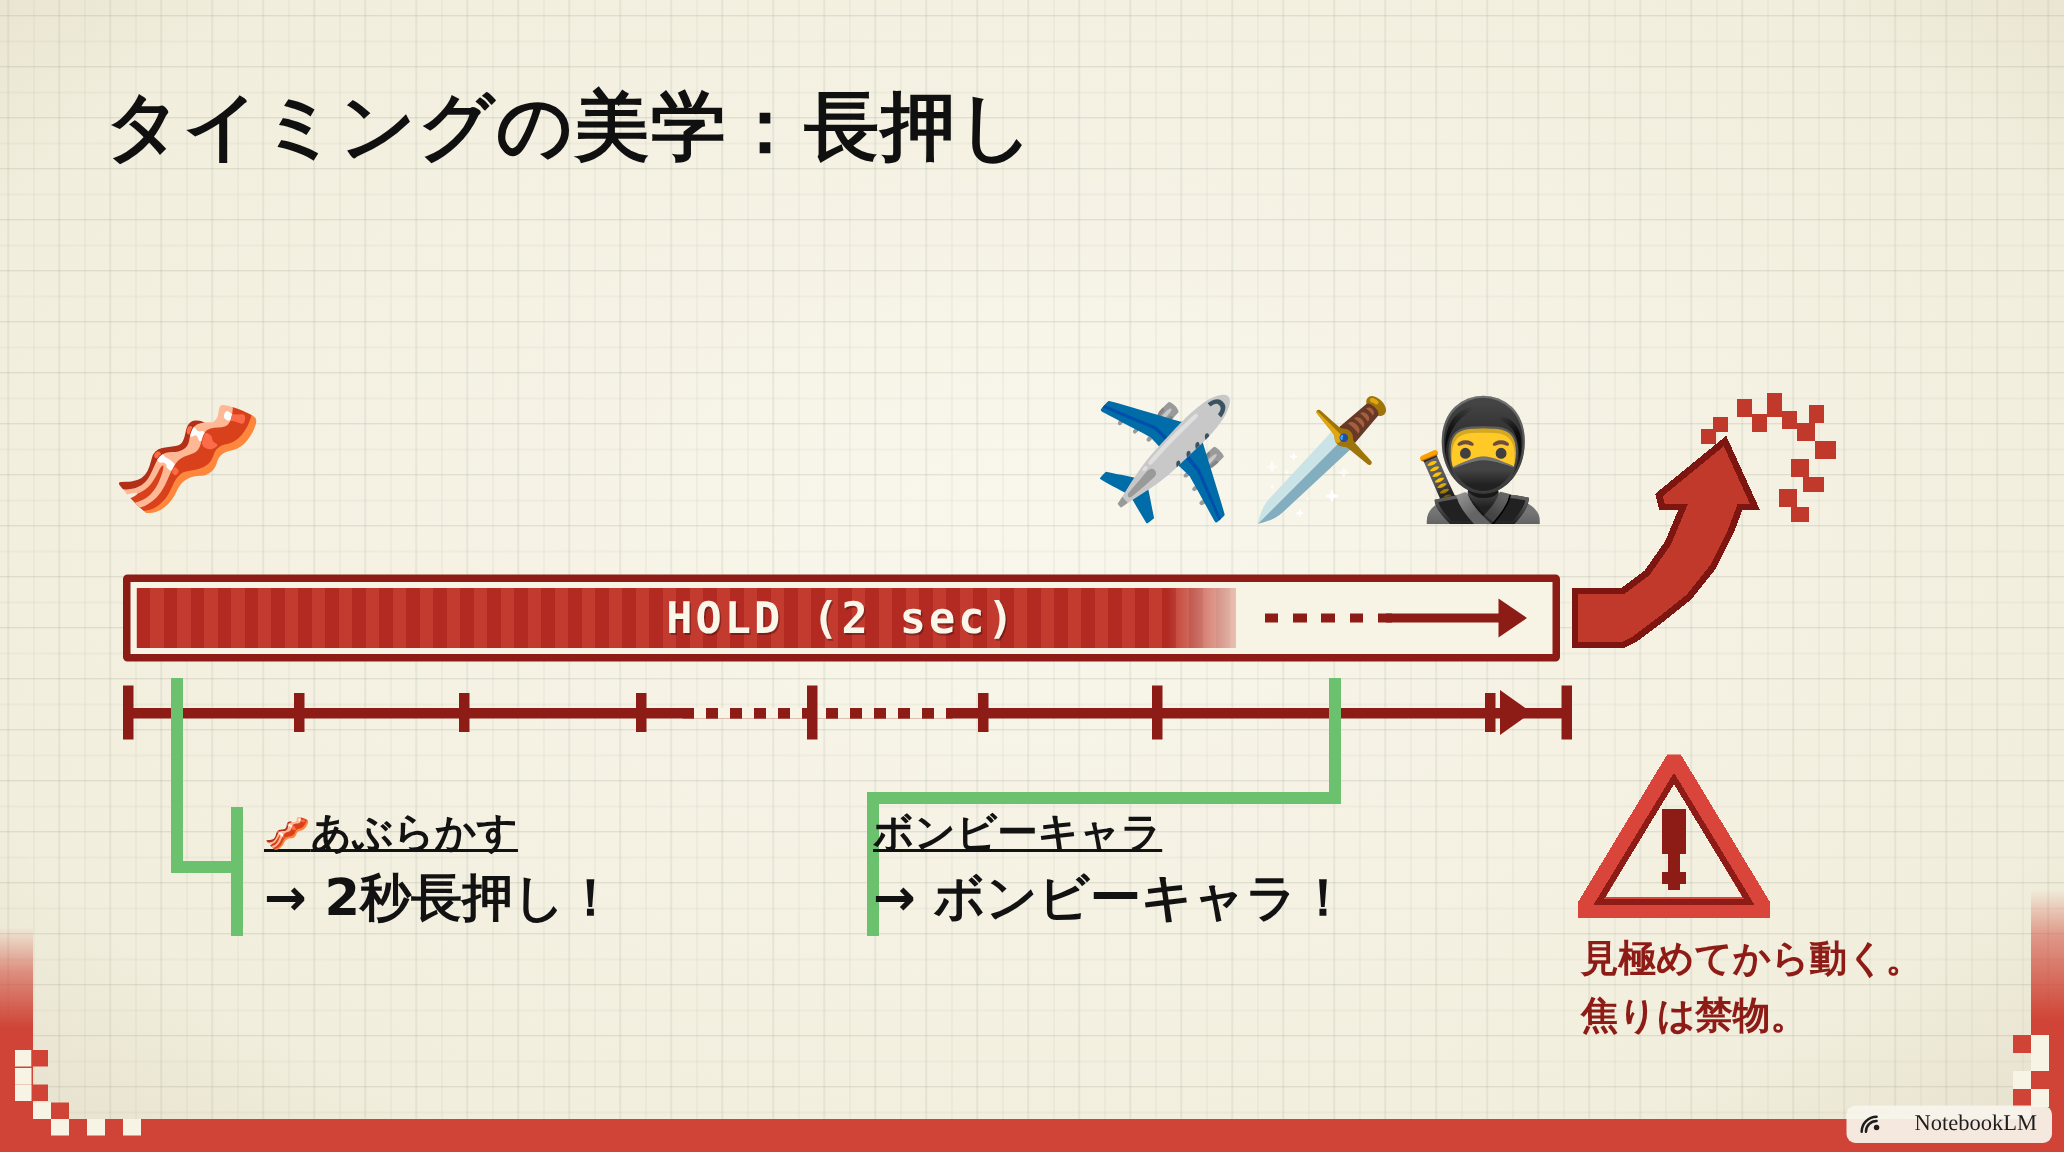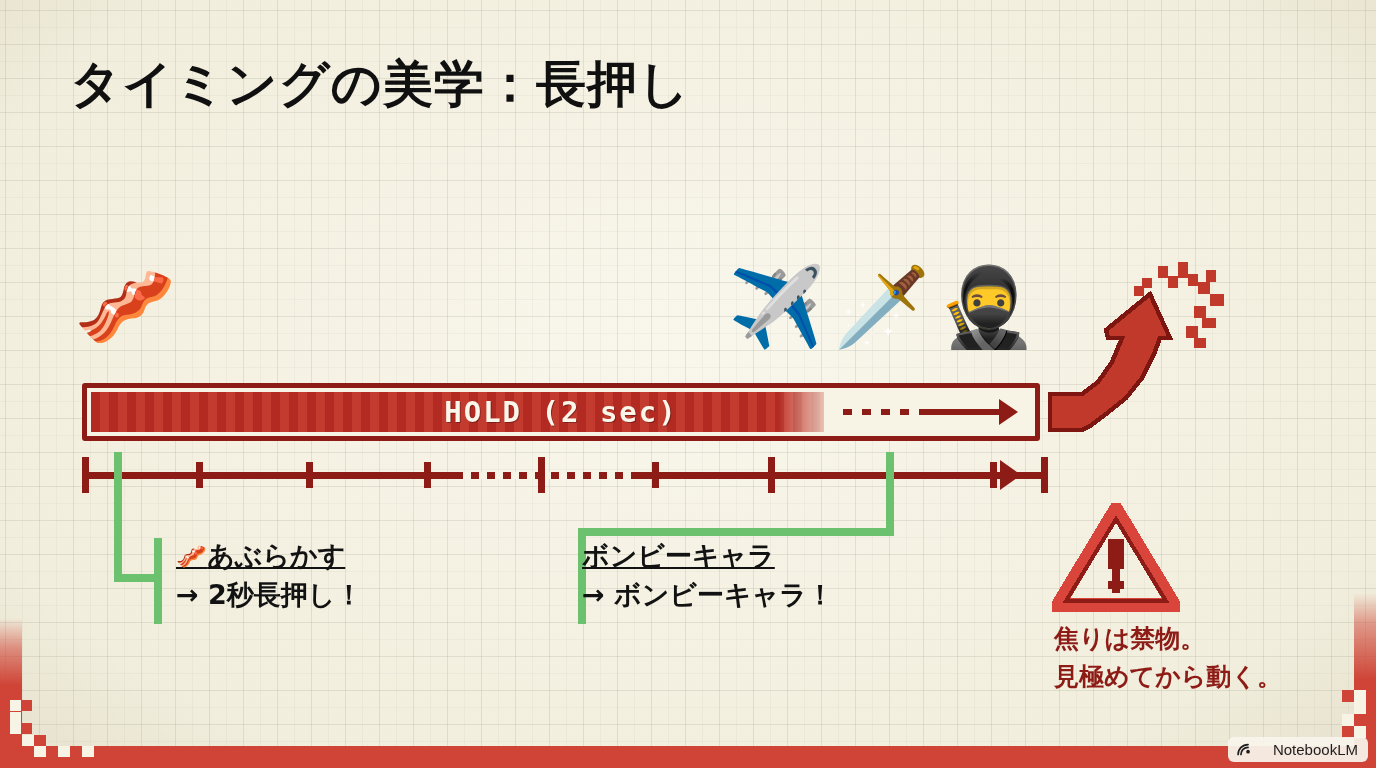--- a/index.html
+++ b/index.html
@@ -133,42 +133,42 @@
   
   .gv{position:absolute;background:#6cc16e;width:8px;}
   .gh{position:absolute;background:#6cc16e;height:8px;}
   
   .anno{
     position:absolute;color:#121212;font-weight:bold;
     font-family:"DejaVu Sans","Liberation Sans",sans-serif;
     line-height:1.45;white-space:nowrap;
   }
   .anno .l1{font-size:27px;display:block;text-decoration:underline;}
-  .anno .l2{font-size:27px;display:block;}
+  .anno .l2{font-size:34px;display:block;}
   
   .release-label{
     position:absolute;left:1064px;top:222px;
     color:#8e1c16;font-size:27px;font-weight:bold;letter-spacing:2px;
     font-family:"DejaVu Sans Mono","Liberation Mono",monospace;
     white-space:nowrap;
   }
   .warn-text{
     position:absolute;left:1054px;top:620px;
     color:#8e1c16;font-size:25px;font-weight:bold;line-height:1.5;
     font-family:"DejaVu Sans","Liberation Sans",sans-serif;
     white-space:nowrap;
   }
   
   .wm{
     position:absolute;right:8px;bottom:6px;
     background:rgba(247,244,236,.93);
     border-radius:6px;padding:4px 10px 4px 8px;
     display:flex;align-items:center;gap:20px;
     font-size:15px;color:#1d1d1d;
-    font-family:Liberation Sans, sans-serif;
+    font-family:Liberation Serif, serif;
   }
   .wm svg{display:block;}
   svg.pixart{display:block;image-rendering:pixelated;shape-rendering:crispEdges;}
 </style>
 </head>
 <body>
 
 <div id="slide">
 
   <div class="grid2"></div>
@@ -252,22 +252,22 @@
   <svg class="pixart" style="position:absolute;left:1052px;top:503px;" width="128" height="110" viewBox="0 0 64 55">
     <path d="M32 3 L61 51 L3 51 Z" fill="none" stroke="#d9453a" stroke-width="7" stroke-linejoin="miter"></path>
     <path d="M32 8 L57 49 L7 49 Z" fill="none" stroke="#8e1c16" stroke-width="2" stroke-linejoin="miter"></path>
     <rect x="28" y="18" width="8" height="15" fill="#8e1c16"></rect>
     <rect x="30" y="33" width="4" height="4" fill="#8e1c16"></rect>
     <rect x="28" y="39" width="8" height="4" fill="#8e1c16"></rect>
     <rect x="30" y="37" width="4" height="8" fill="#8e1c16"></rect>
   </svg>
 
   <div class="warn-text">
+    <div>見極めてから動く。</div>
     <div>焦りは禁物。</div>
-    <div>見極めてから動く。</div>
   </div>
 
   <div class="border-bottom"></div>
   <div class="border-left"></div>
   <div class="border-right"></div>
 
   <div class="pxw" style="left:10px;top:700px;width:11px;height:11px;"></div>
   <div class="px" style="left:21px;top:700px;width:11px;height:11px;"></div>
   <div class="pxw" style="left:10px;top:712px;width:11px;height:11px;"></div>
   <div class="px" style="left:21px;top:723px;width:11px;height:11px;"></div>

